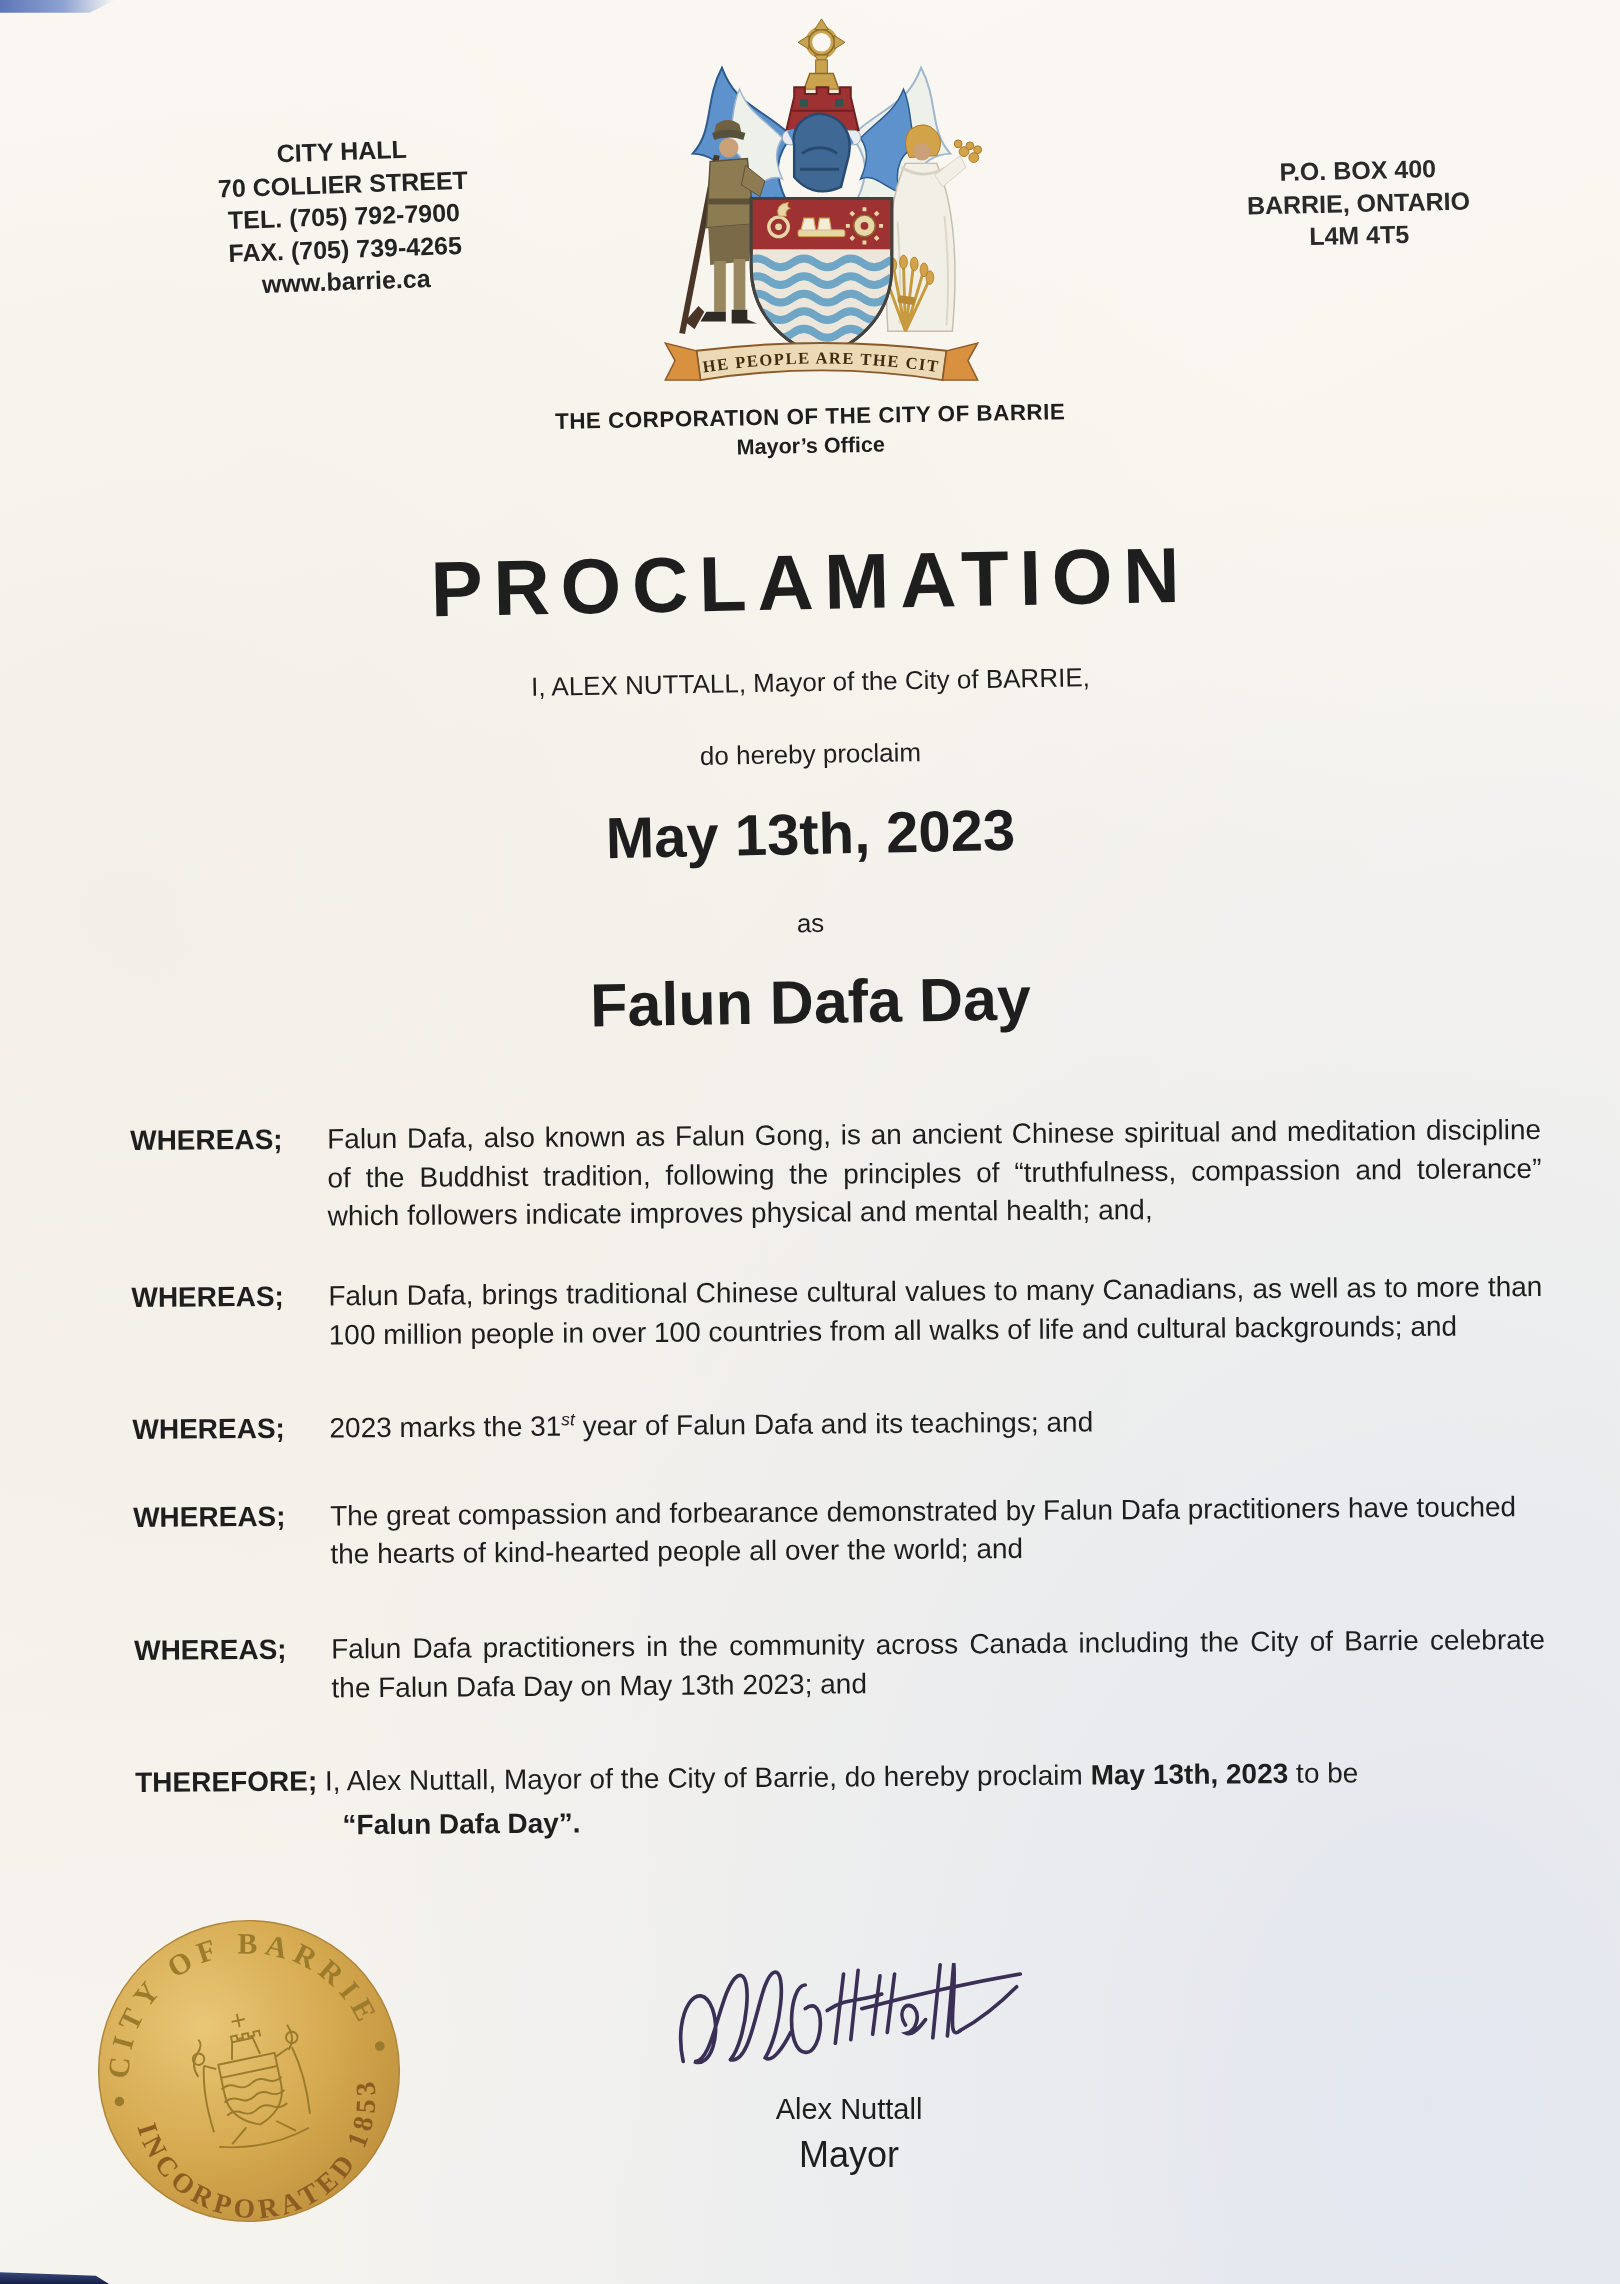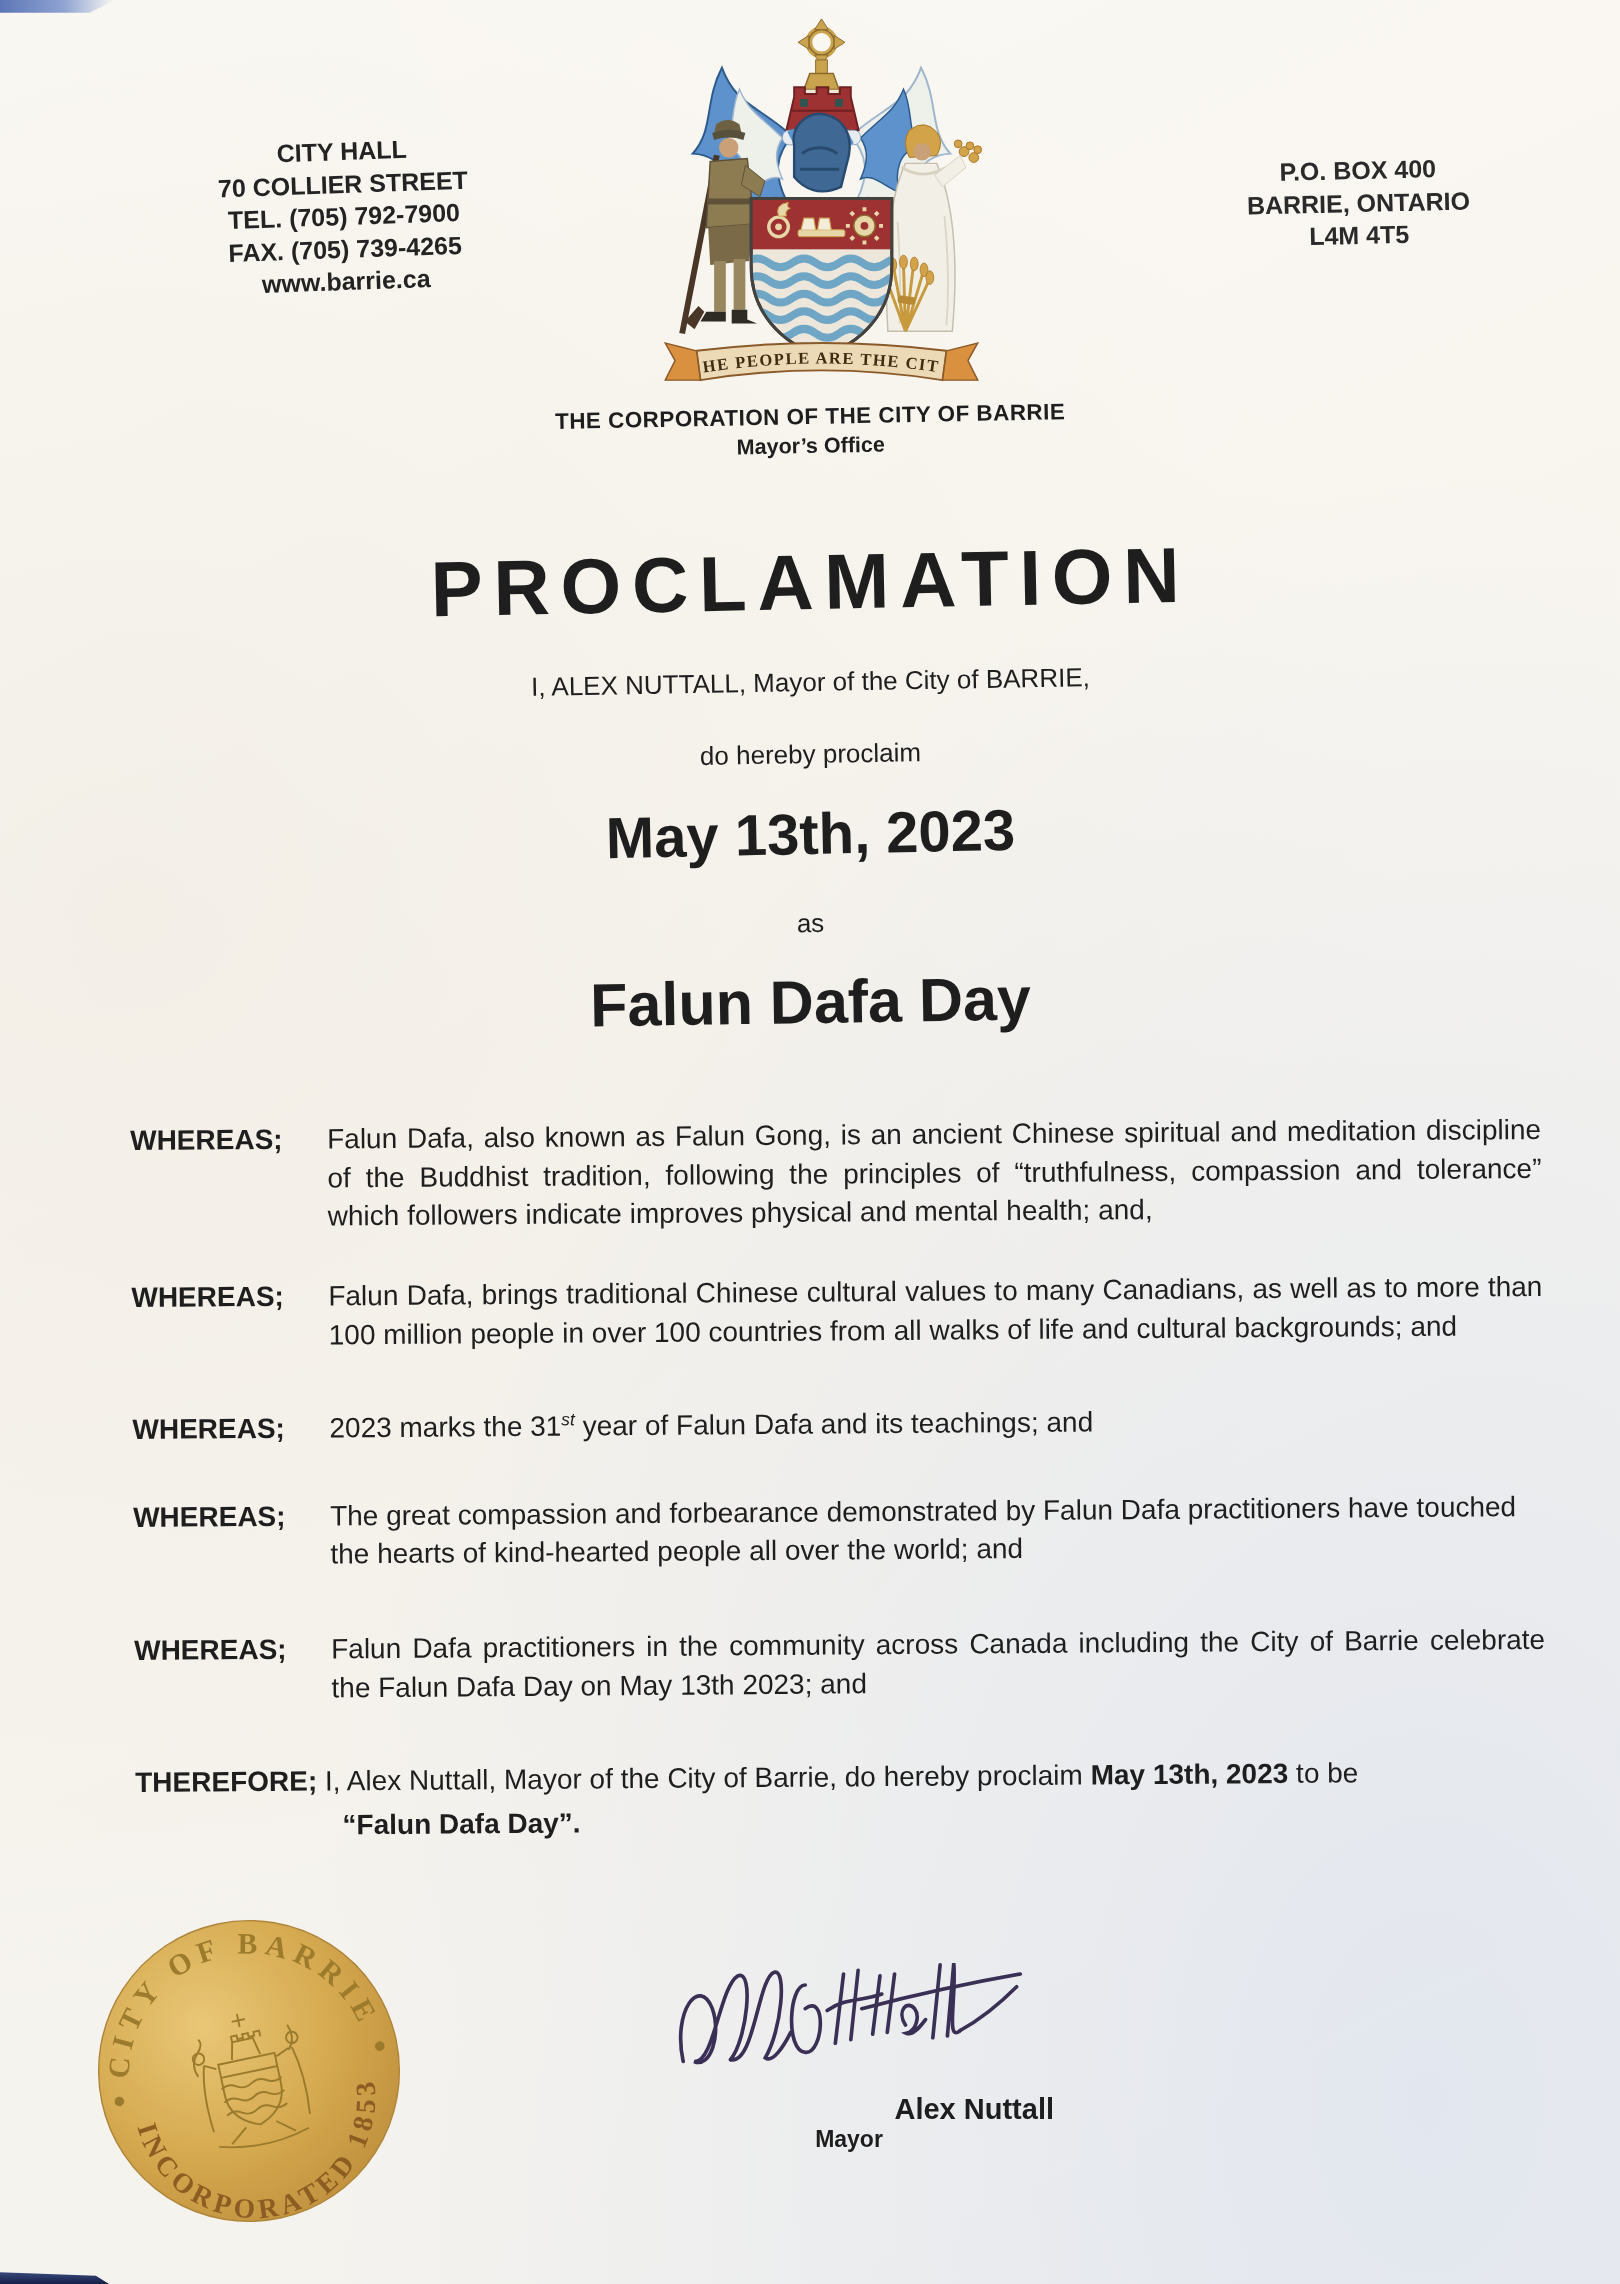--- a/index.html
+++ b/index.html
@@ -37,22 +37,22 @@
   .clause .txt{flex:1;text-align:justify;}
   .clause .txt.rag{text-align:left;}
   sup{font-size:.62em;vertical-align:super;line-height:0;font-style:italic;}
   .therefore{font-size:28px;line-height:1.55;padding-left:207px;text-indent:-207px;}
   .therefore .lbl{font-weight:bold;}
   .b{font-weight:bold;}
   
   .seal{left:91px;top:1905px;width:316px;height:332px;}
   .sig-block{left:644px;top:1923px;width:410px;text-align:center;}
   .sig-svg{width:390px;height:164px;display:block;margin:0 auto;}
-  .sig-name{font-size:29px;font-weight:bold;margin-top:5.9px;text-align:right;}
-  .sig-title{font-size:23px;font-weight:bold;margin-top:0;}
+  .sig-name{font-size:29px;font-weight:normal;margin-top:5.9px;}
+  .sig-title{font-size:36px;font-weight:normal;margin-top:8px;}
   .serif{font-family:"Liberation Serif", serif;}
 </style>
 </head>
 <body>
 
 <div class="paper">
 
   <div class="abs edge-tl"></div>
   <div class="abs edge-bl"></div>
 

